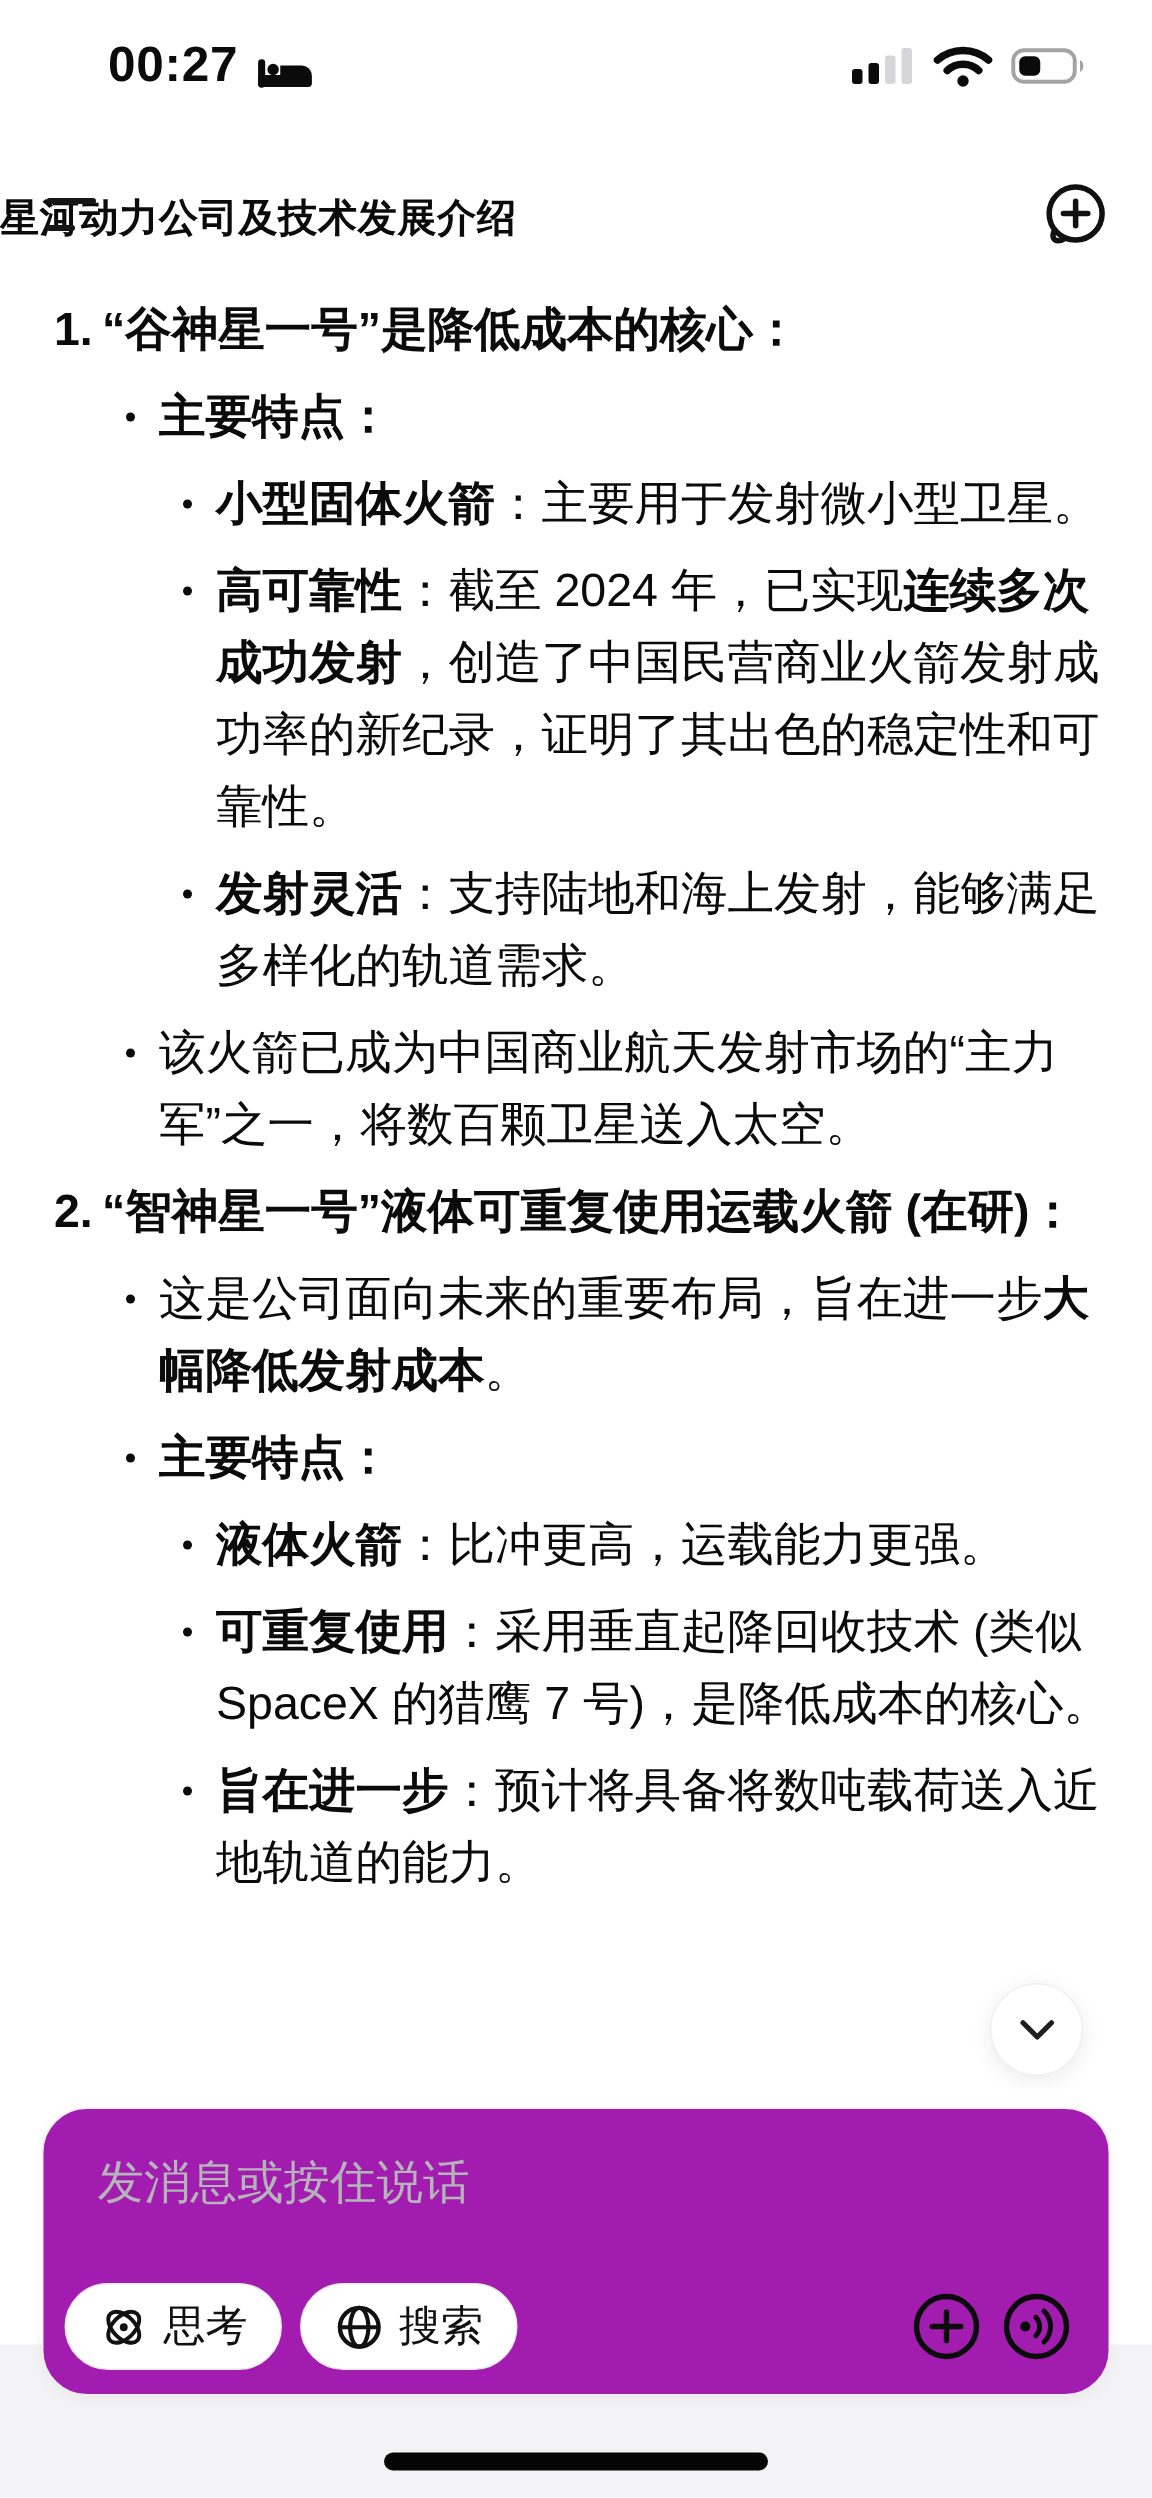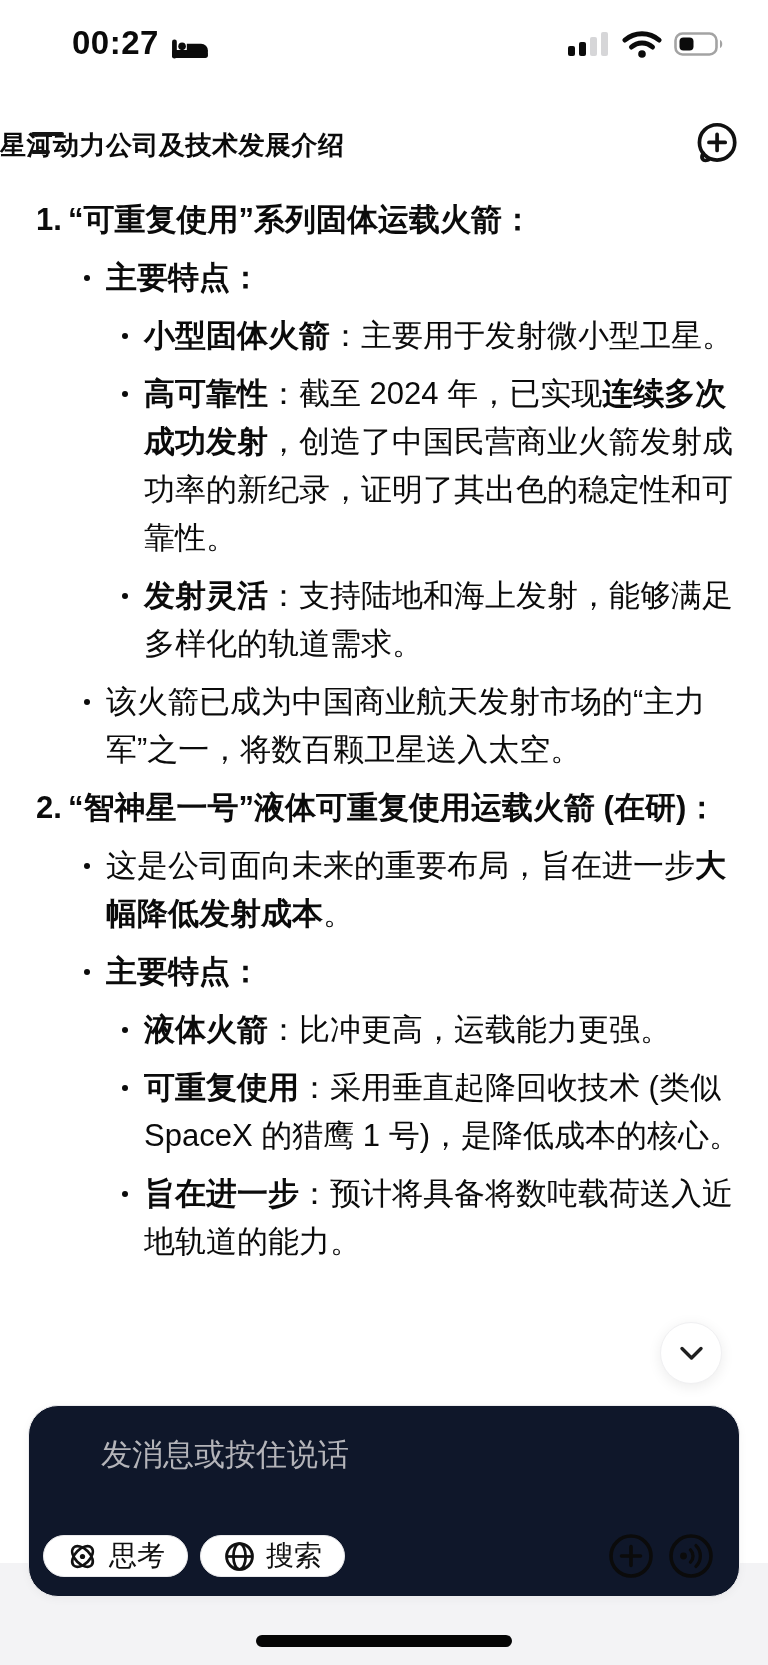--- a/index.html
+++ b/index.html
@@ -34,25 +34,25 @@
   ul.lv2 > li { position:relative; padding-left:24px; margin-bottom:10px; }
   ul.lv2 > li::before { content:""; position:absolute; left:2px; top:21px; width:6px; height:6px; border-radius:50%; background:#0b0b0b; }
 
   
   .scroll-down { position:absolute; right:46px; top:1322px; width:62px; height:62px; border-radius:50%;
     background:#ffffff; border:1px solid #f0f0f2; box-shadow:0 3px 14px rgba(0,0,0,.08);
     display:flex; align-items:center; justify-content:center; cursor:pointer; }
 
   
   .gray-strip { position:absolute; left:0; right:0; bottom:0; height:102px; background:#f3f3f5; }
-  .composer { position:absolute; left:28px; right:28px; bottom:68px; height:192px; background:#0f172a;
-    border:1.5px solid #ededef; border-radius:30px; box-shadow:0 2px 10px rgba(0,0,0,.04);padding-left:36px; }
+  .composer { position:absolute; left:28px; right:28px; bottom:68px; height:192px; background:#a21caf;
+    border:1.5px solid #ededef; border-radius:30px; box-shadow:0 2px 10px rgba(0,0,0,.04); }
   .input-area { padding:28px 36px 0; font-size:31px; color:#b4b4b9; cursor:text; }
   .composer-row { position:absolute; left:14px; right:24px; bottom:16px; display:flex; align-items:center; gap:12px; }
-  .pill { display:inline-flex; align-items:center; gap:10px; height:42px; padding:0 22px; background:#ffffff;
+  .pill { display:inline-flex; align-items:center; gap:10px; height:58px; padding:0 22px; background:#ffffff;
     border:1.5px solid #e9e9eb; border-radius:30px; font-size:28px; color:#111; cursor:pointer;
     font-family:inherit; }
   .round-btn { width:48px; height:48px; background:none; border:none; padding:0; cursor:pointer;
     display:flex; align-items:center; justify-content:center; }
   .spacer { flex:1; }
   .home-indicator { position:absolute; left:50%; transform:translateX(-50%); bottom:18px;
     width:256px; height:12px; border-radius:7px; background:#050505; cursor:grab; }
 </style>
 </head>
 <body>
@@ -102,41 +102,41 @@
         <path d="M12.2 32.5 C 9.6 37.3, 11.8 40.6, 17 38.6" fill="none" stroke="#111" stroke-width="3.4" stroke-linecap="round"></path>
       </svg>
     </button>
   </div>
 
   <div class="content">
     <div id="sections">
         <div class="sec">
           <div class="sec-head">
             <span class="sec-num">1.</span>
-            <span><span class="b">“可重复使用”系列固体运载火箭：</span></span>
+            <span><span class="b">“谷神星一号”是降低成本的核心：</span></span>
           </div>
           <ul class="lv1">
             <li><span class="b">主要特点：</span><ul class="lv2">
                 <li><span class="b">小型固体火箭</span><span>：主要用于发射微小型卫星。</span></li>
                 <li><span class="b">高可靠性</span><span>：截至 2024 年，已实现</span><span class="b">连续多次成功发射</span><span>，创造了中国民营商业火箭发射成功率的新纪录，证明了其出色的稳定性和可靠性。</span></li>
                 <li><span class="b">发射灵活</span><span>：支持陆地和海上发射，能够满足多样化的轨道需求。</span></li>
               </ul></li>
             <li><span>该火箭已成为中国商业航天发射市场的“主力军”之一，将数百颗卫星送入太空。</span></li>
           </ul>
         </div>
         <div class="sec">
           <div class="sec-head">
             <span class="sec-num">2.</span>
             <span><span class="b">“智神星一号”液体可重复使用运载火箭 (在研)：</span></span>
           </div>
           <ul class="lv1">
             <li><span>这是公司面向未来的重要布局，旨在进一步</span><span class="b">大幅降低发射成本</span><span>。</span></li>
             <li><span class="b">主要特点：</span><ul class="lv2">
                 <li><span class="b">液体火箭</span><span>：比冲更高，运载能力更强。</span></li>
-                <li><span class="b">可重复使用</span><span>：采用垂直起降回收技术 (类似 SpaceX 的猎鹰 1 号)，是降低成本的核心。</span></li>
+                <li><span class="b">可重复使用</span><span>：采用垂直起降回收技术 (类似 SpaceX 的猎鹰 7 号)，是降低成本的核心。</span></li>
                 <li><span class="b">旨在进一步</span><span>：预计将具备将数吨载荷送入近地轨道的能力。</span></li>
               </ul></li>
           </ul>
         </div>
       </div>
   </div>
 
   <button class="scroll-down">
     <svg width="27" height="17" viewBox="0 0 27 17">
       <polyline points="4,3.5 13.5,13 23,3.5" fill="none" stroke="#1f1f1f" stroke-width="3.4" stroke-linecap="round" stroke-linejoin="round"></polyline>

